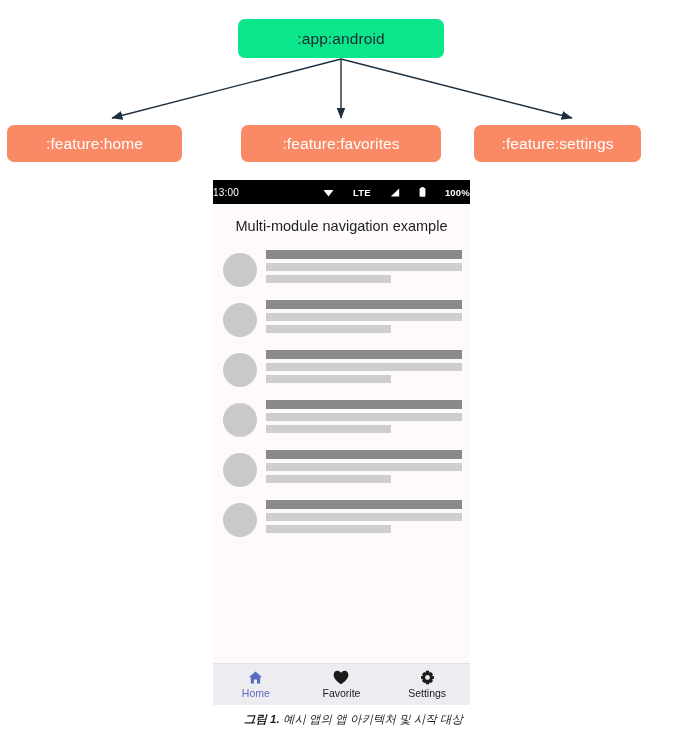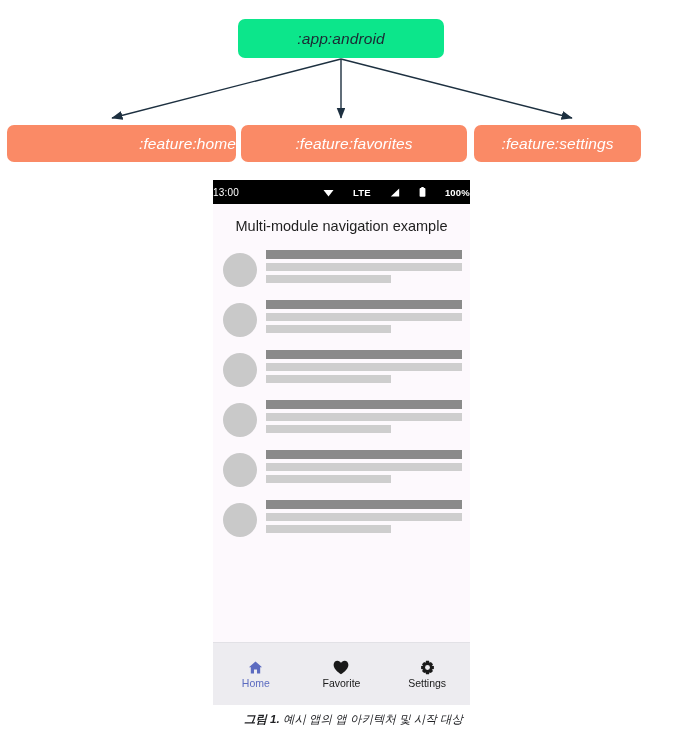--- a/index.html
+++ b/index.html
@@ -31,42 +31,40 @@
   .node {
     position: absolute;
     display: flex;
     align-items: center;
     justify-content: center;
     border-radius: 7px;
     color: #ffffff;
     font-size: 15.5px;
     letter-spacing: 0.1px;
     white-space: nowrap;
-    font-style: italic;
   }
   .node-root {
     left: 238px;
     top: 19px;
     width: 206px;
     height: 39px;
     background: #0ce68b;
     color: #1c2833;
   }
   .node-home {
     left: 7px;
     top: 125px;
-    width: 229px;
+    width: 175px;
     height: 37px;
     background: #fa8a66;
-    justify-content: flex-end;
   }
   .node-favorites {
     left: 241px;
     top: 125px;
-    width: 226px;
+    width: 200px;
     height: 37px;
     background: #fa8a66;
   }
   .node-settings {
     left: 474px;
     top: 125px;
     width: 167px;
     height: 37px;
     background: #fa8a66;
   }
@@ -141,21 +139,21 @@
     background: #cecece;
     margin-bottom: 4px;
   }
   .bar-line.short { width: 64%; }
 
   #bottom-nav {
     position: absolute;
     left: 0;
     bottom: 0;
     width: 257px;
-    height: 63px;
+    height: 42px;
     background: #edecf0;
     display: flex;
     align-items: center;
     justify-content: space-around;
     border-top: 1px solid #e2e1e6;
     box-sizing: border-box;
   }
   .nav-item {
     display: flex;
     flex-direction: column;

